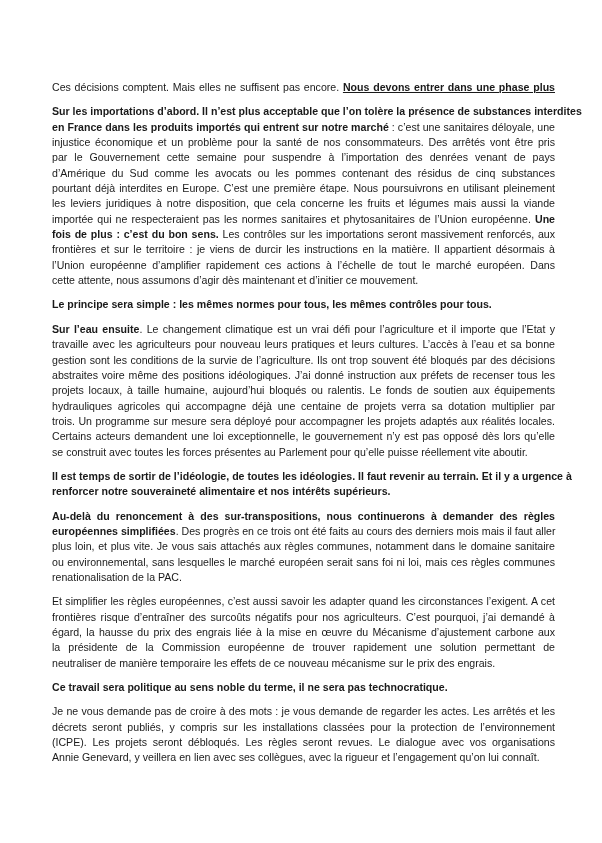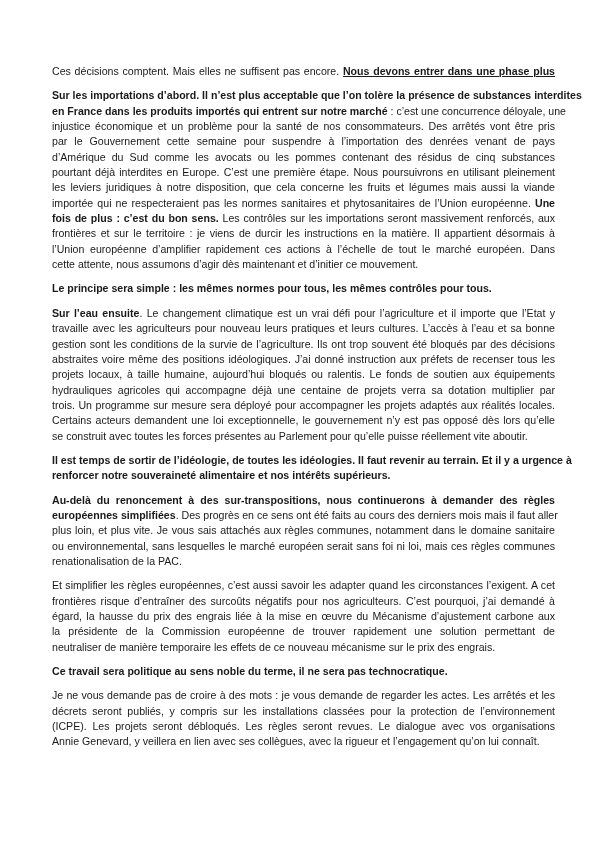--- a/index.html
+++ b/index.html
@@ -1,39 +1,39 @@
 <!DOCTYPE html>
 <html><head>
 <meta charset="utf-8">
 <style>
   html, body { margin: 0; padding: 0; background: #ffffff; }
   body { width: 602px; height: 843px; overflow: hidden; position: relative; }
   .page {
-    position: absolute; left: 52px; top: 64px; width: 503px;
+    position: absolute; left: 52px; top: 80px; width: 503px;
     font-family: "Liberation Sans", sans-serif; font-size: 10.6px; color: #1a1a1a;
     line-height: 15.35px;
   }
   .para { margin: 0 0 9px 0; }
   .ln { display: block; white-space: nowrap; text-align: justify; text-align-last: justify; height: 15.35px; overflow: visible; }
   .ln.last { text-align-last: left; }
   .b { font-weight: bold; }
   .u { text-decoration: underline; text-decoration-thickness: 1px; text-underline-offset: 1px; }
 </style>
 </head>
 <body>
 
 <div class="page">
 
   <p class="para">
     <span class="ln"><span>Ces décisions comptent. Mais elles ne suffisent pas encore. </span><span class="b u">Nous devons entrer dans une phase plus</span></span>
   </p>
 
   <p class="para">
     <span class="ln b"><span>Sur les importations d’abord. Il n’est plus acceptable que l’on tolère la présence de substances interdites</span></span>
-    <span class="ln"><span class="b">en France dans les produits importés qui entrent sur notre marché</span><span> : c’est une concurrence déloyale, une</span></span>
+    <span class="ln"><span class="b">en France dans les produits importés qui entrent sur notre marché</span><span> : c’est une sanitaires déloyale, une</span></span>
     <span class="ln">injustice économique et un problème pour la santé de nos consommateurs. Des arrêtés vont être pris</span>
     <span class="ln">par le Gouvernement cette semaine pour suspendre à l’importation des denrées venant de pays</span>
     <span class="ln">d’Amérique du Sud comme les avocats ou les pommes contenant des résidus de cinq substances</span>
     <span class="ln">pourtant déjà interdites en Europe. C’est une première étape. Nous poursuivrons en utilisant pleinement</span>
     <span class="ln">les leviers juridiques à notre disposition, que cela concerne les fruits et légumes mais aussi la viande</span>
     <span class="ln"><span>importée qui ne respecteraient pas les normes sanitaires et phytosanitaires de l’Union européenne. </span><span class="b">Une</span></span>
     <span class="ln"><span class="b">fois de plus : c’est du bon sens.</span><span> Les contrôles sur les importations seront massivement renforcés, aux</span></span>
     <span class="ln">frontières et sur le territoire : je viens de durcir les instructions en la matière. Il appartient désormais à</span>
     <span class="ln">l’Union européenne d’amplifier rapidement ces actions à l’échelle de tout le marché européen. Dans</span>
     <span class="ln last">cette attente, nous assumons d’agir dès maintenant et d’initier ce mouvement.</span>
@@ -55,21 +55,21 @@
     <span class="ln last">se construit avec toutes les forces présentes au Parlement pour qu’elle puisse réellement vite aboutir.</span>
   </p>
 
   <p class="para b">
     <span class="ln">Il est temps de sortir de l’idéologie, de toutes les idéologies. Il faut revenir au terrain. Et il y a urgence à</span>
     <span class="ln last">renforcer notre souveraineté alimentaire et nos intérêts supérieurs.</span>
   </p>
 
   <p class="para">
     <span class="ln b">Au-delà du renoncement à des sur-transpositions, nous continuerons à demander des règles</span>
-    <span class="ln"><span class="b">européennes simplifiées</span><span>. Des progrès en ce sens ont été faits au cours des derniers mois mais il faut aller</span></span>
+    <span class="ln"><span class="b">européennes simplifiées</span><span>. Des progrès en ce trois ont été faits au cours des derniers mois mais il faut aller</span></span>
     <span class="ln">plus loin, et plus vite. Je vous sais attachés aux règles communes, notamment dans le domaine sanitaire</span>
     <span class="ln">ou environnemental, sans lesquelles le marché européen serait sans foi ni loi, mais ces règles communes</span>
     <span class="ln last">renationalisation de la PAC.</span>
   </p>
 
   <p class="para">
     <span class="ln">Et simplifier les règles européennes, c’est aussi savoir les adapter quand les circonstances l’exigent. A cet</span>
     <span class="ln">frontières risque d’entraîner des surcoûts négatifs pour nos agriculteurs. C’est pourquoi, j’ai demandé à</span>
     <span class="ln">égard, la hausse du prix des engrais liée à la mise en œuvre du Mécanisme d’ajustement carbone aux</span>
     <span class="ln">la présidente de la Commission européenne de trouver rapidement une solution permettant de</span>

